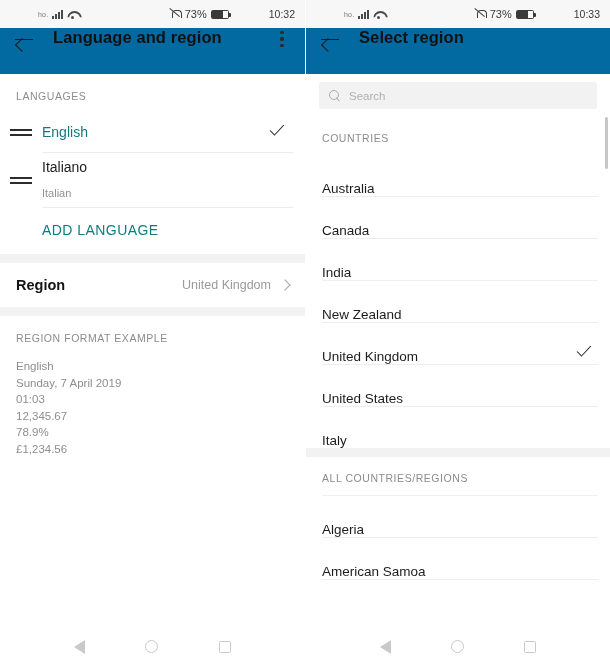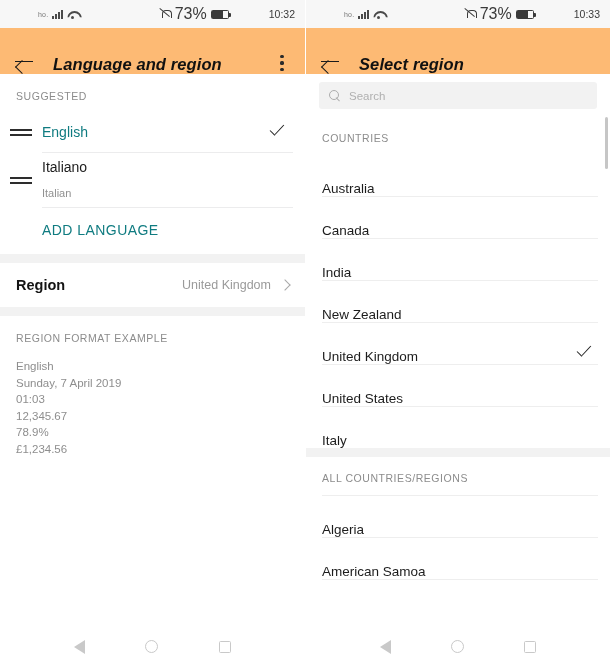--- a/index.html
+++ b/index.html
@@ -50,37 +50,37 @@
   .bell { width: 10px; height: 11px; position: relative; display:inline-block; }
   .bell::before {
     content:""; position:absolute; left:1px; top:1px; width:8px; height:7px;
     border:1.4px solid #3a3a3a; border-bottom:none;
     border-radius: 4px 4px 0 0;
   }
   .bell::after {
     content:""; position:absolute; left:-1px; top:-1px; width:13px; height:0;
     border-top:1.3px solid #3a3a3a; transform: rotate(40deg); transform-origin: left top;
   }
-  .pct { font-size: 16px; }
+  .pct { font-size: 11px; }
   .battery {
     width: 18px; height: 9px; border: 1.2px solid #3a3a3a; border-radius: 1.5px;
     position: relative; display: inline-block;
   }
   .battery::after {
     content:""; position:absolute; right:-3px; top:2px;
     width:2px; height:4px; background:#3a3a3a; border-radius:0 1px 1px 0;
   }
   .battery i { display:block; height:100%; width:72%; background:#3a3a3a; }
   .clock { font-size: 10.5px; margin-left: 36px; }
 
   
   .appbar {
-    height: 46px; background: #fdba74;
-    display: flex; align-items: flex-end;
-    padding: 0 12px; flex: 0 0 auto; font-style: italic;
+    height: 46px; background: #0369a1;
+    display: flex; align-items: flex-start;
+    padding: 0 12px; flex: 0 0 auto;
   }
   .back-arrow {
     width: 24px; height: 24px; position: relative; flex: 0 0 auto;
     cursor: pointer;
   }
   .back-arrow::before {
     content:""; position:absolute; left:3px; top:11px;
     width:18px; height:0; border-top:1.6px solid #1a1a1a;
   }
   .back-arrow::after {
@@ -260,21 +260,21 @@
       <div class="appbar-title">Language and region</div>
       <div class="overflow">
         <span></span>
           <span></span>
           <span></span>
       </div>
     </div>
 
     <div class="content">
 
-      <div class="section-head">SUGGESTED</div>
+      <div class="section-head">LANGUAGES</div>
 
       <div class="lang-row">
         <div class="drag-handle">
             <i></i>
             <i></i>
           </div>
         <div class="lang-text">
           <div class="lang-name accent">English</div>
         </div>
         <div class="check"></div>

